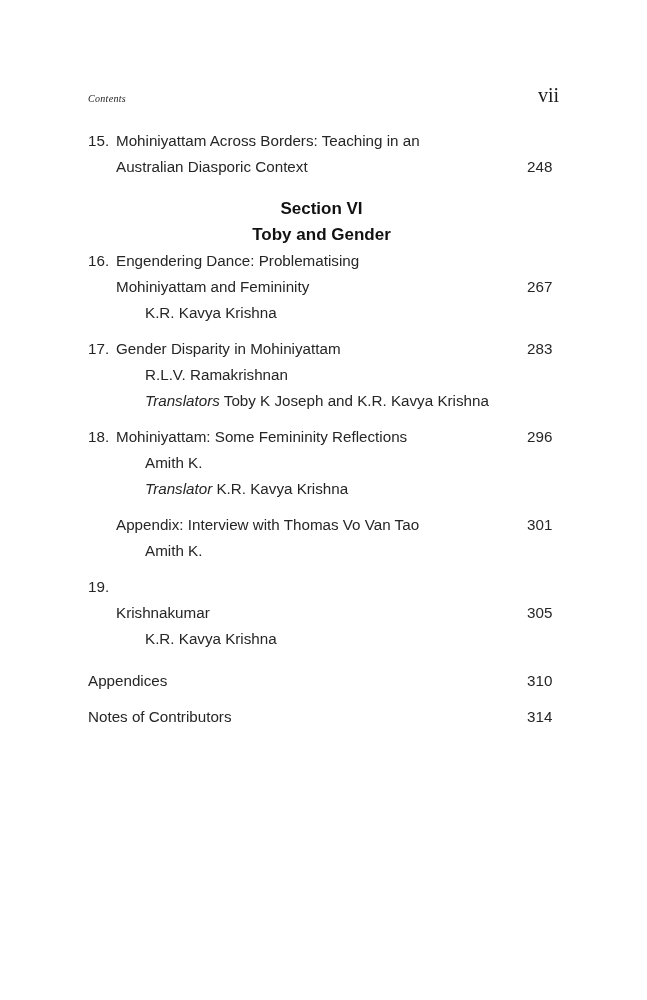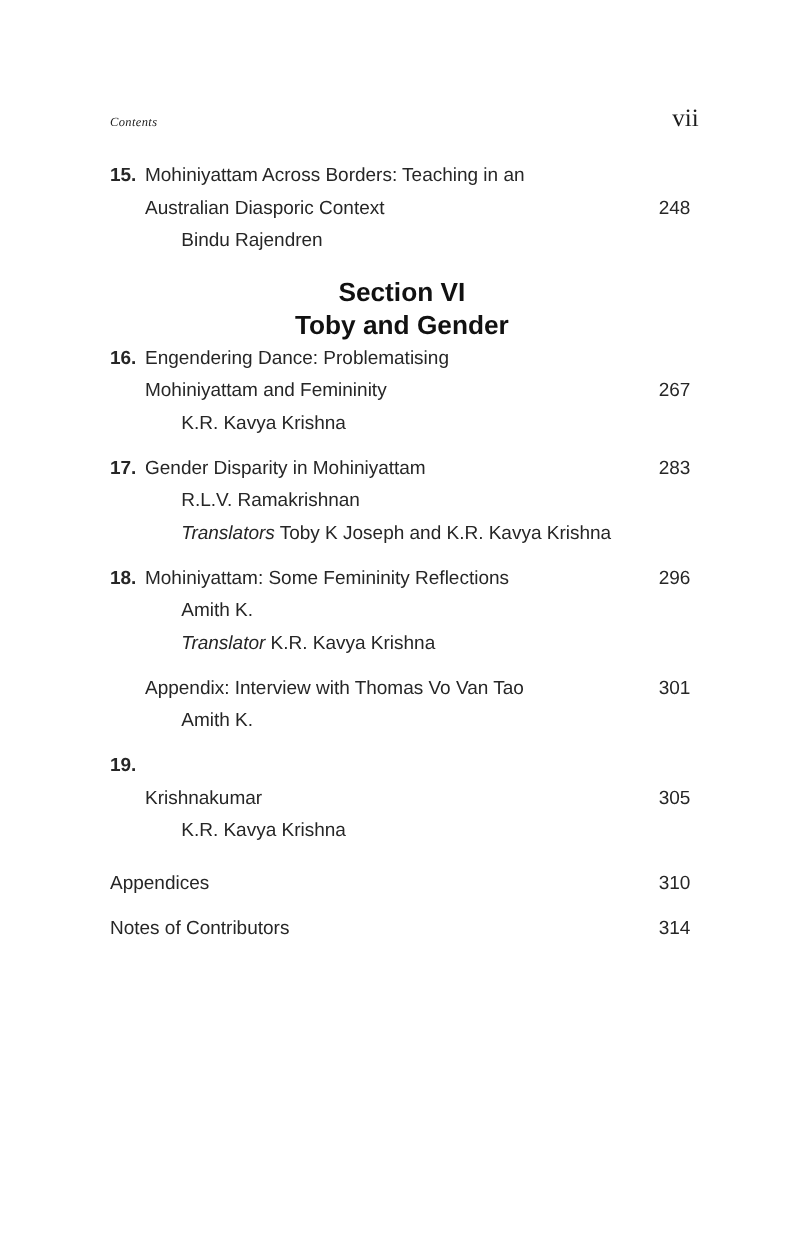--- a/index.html
+++ b/index.html
@@ -61,21 +61,20 @@
     display: flex;
     align-items: baseline;
     line-height: 26px;
     font-size: 15.2px;
     min-height: 26px;
   }
   .num {
     width: 28px;
     flex: 0 0 28px;
     text-align: left;
-    font-weight: bold;
   }
   .txt {
     flex: 1 1 auto;
     padding-right: 8px;
   }
   .pg {
     flex: 0 0 auto;
     min-width: 32px;
     text-align: left;
   }
@@ -87,21 +86,21 @@
   .ital { font-style: italic; }
 
   
   .gap-sm { height: 10px; }
   .gap-md { height: 16px; }
 
   
   .section-head {
     text-align: center;
     font-weight: bold;
-    font-size: 21px;
+    font-size: 17px;
     line-height: 26px;
     color: #111111;
     
     width: 471px;
     margin-left: -2px;
   }
 </style>
 </head>
 <body>
 
@@ -118,25 +117,20 @@
       <div class="row">
         <span class="num">15.</span>
         <span class="txt">Mohiniyattam Across Borders: Teaching in an</span>
         <span class="pg"></span>
       </div>
       <div class="row level-title">
         <span class="num"></span>
         <span class="txt">Australian Diasporic Context</span>
         <span class="pg">248</span>
       </div>
-      <div class="row level-author">
-        <span class="num"></span>
-        <span class="txt">Bindu Rajendren</span>
-        <span class="pg"></span>
-      </div>
     </div>
 
     <div class="gap-md"></div>
 
     <div class="section-head">Section VI</div>
     <div class="section-head">Toby and Gender</div>
 
     <div>
       <div class="row">
         <span class="num">16.</span>

